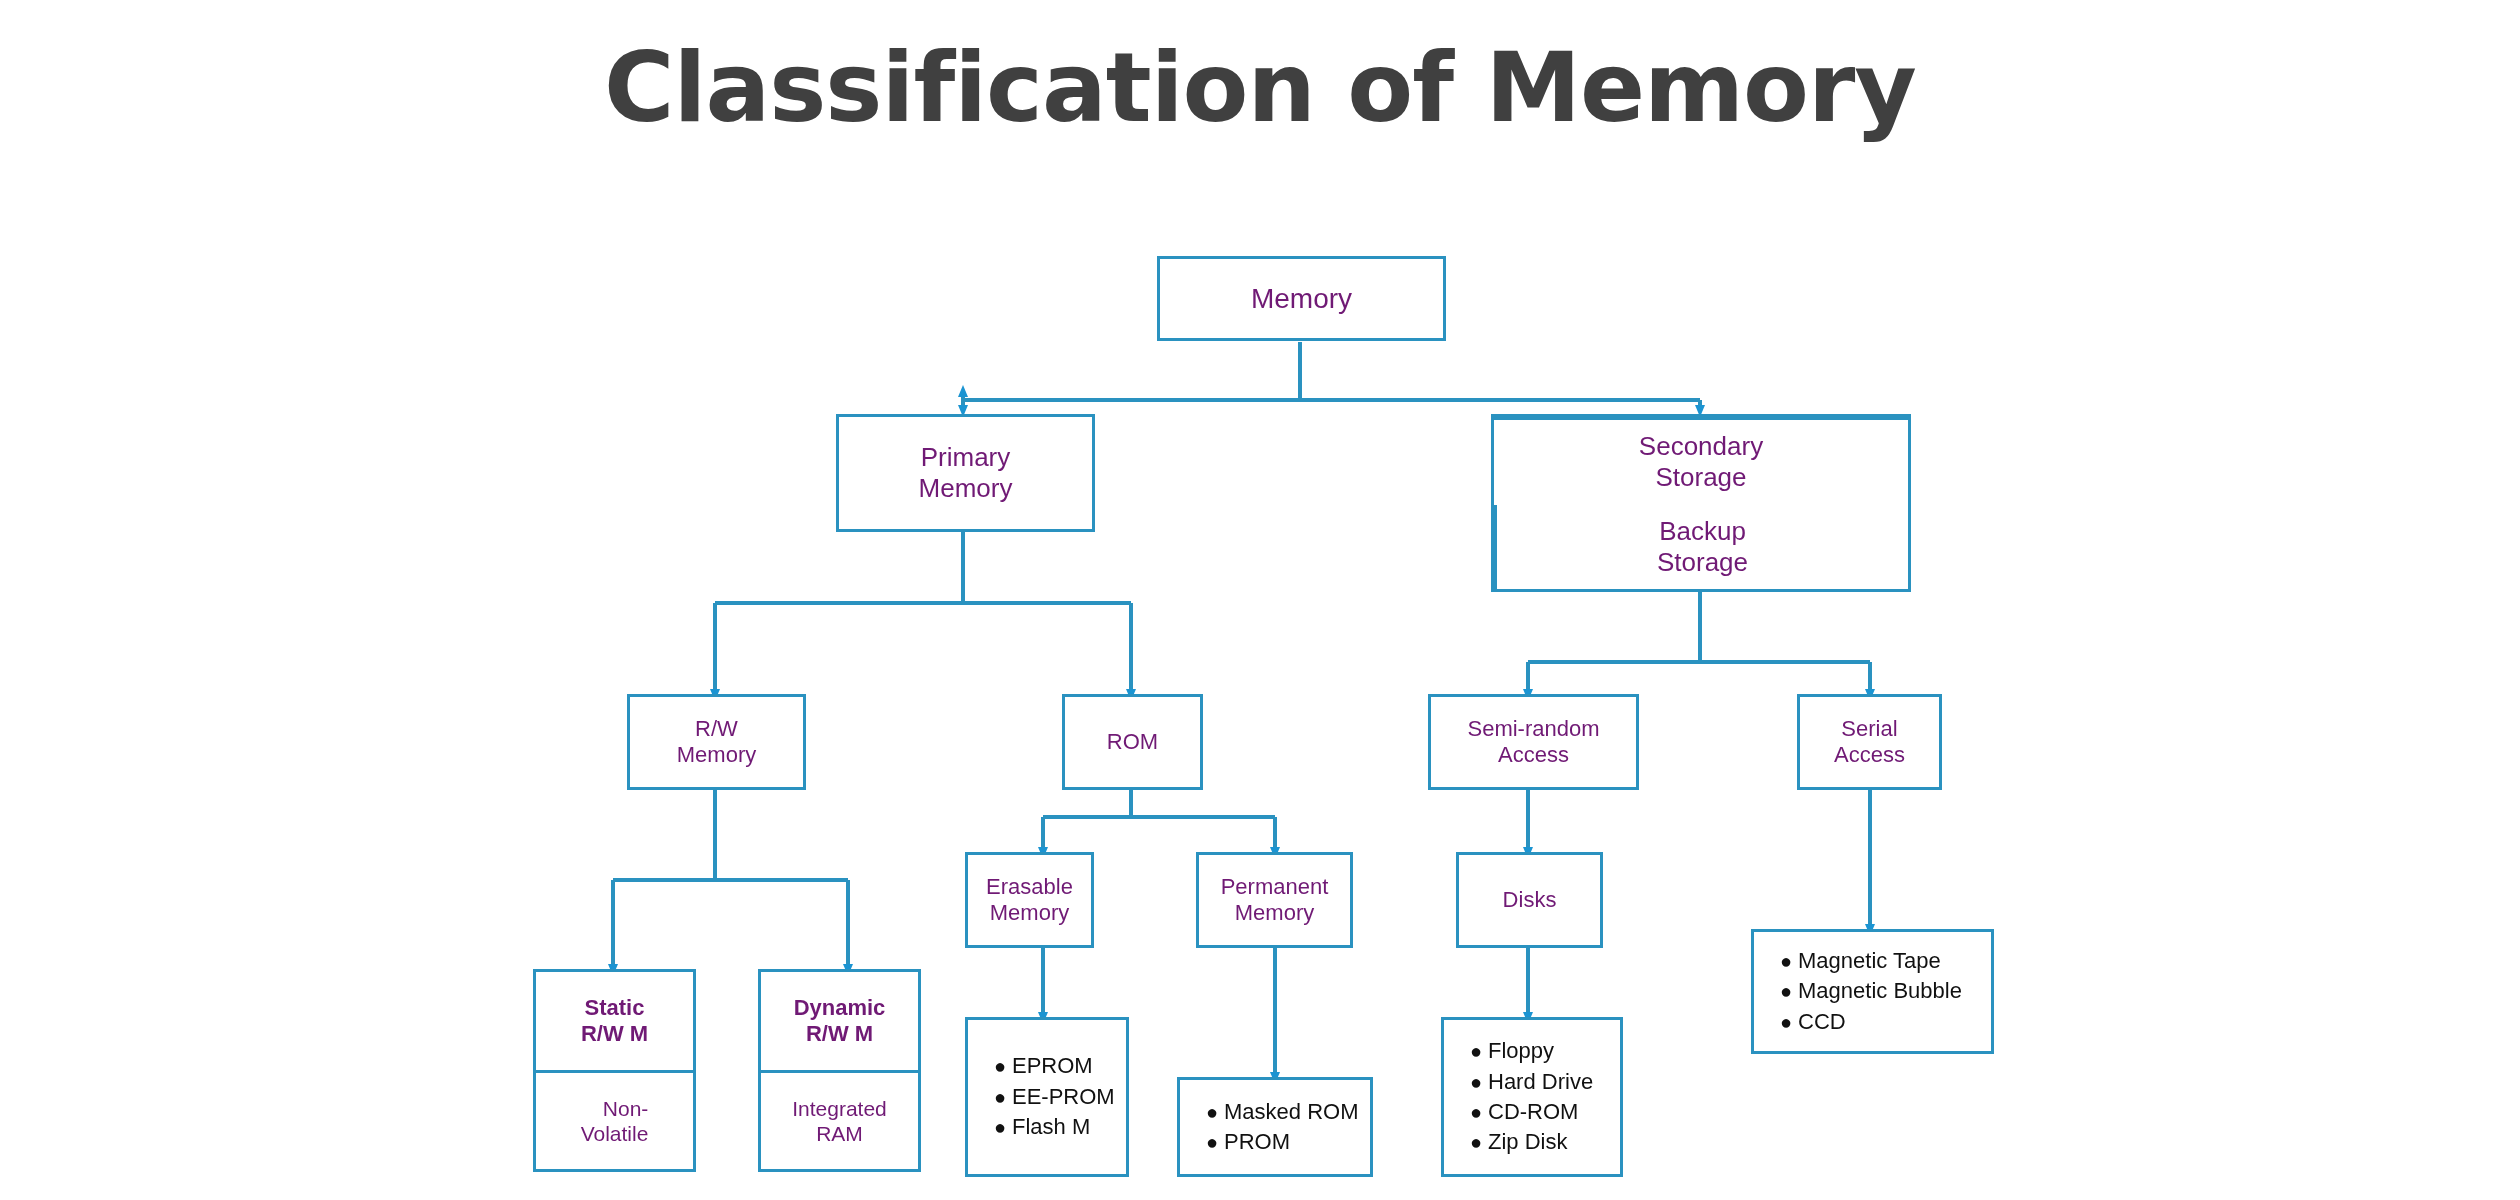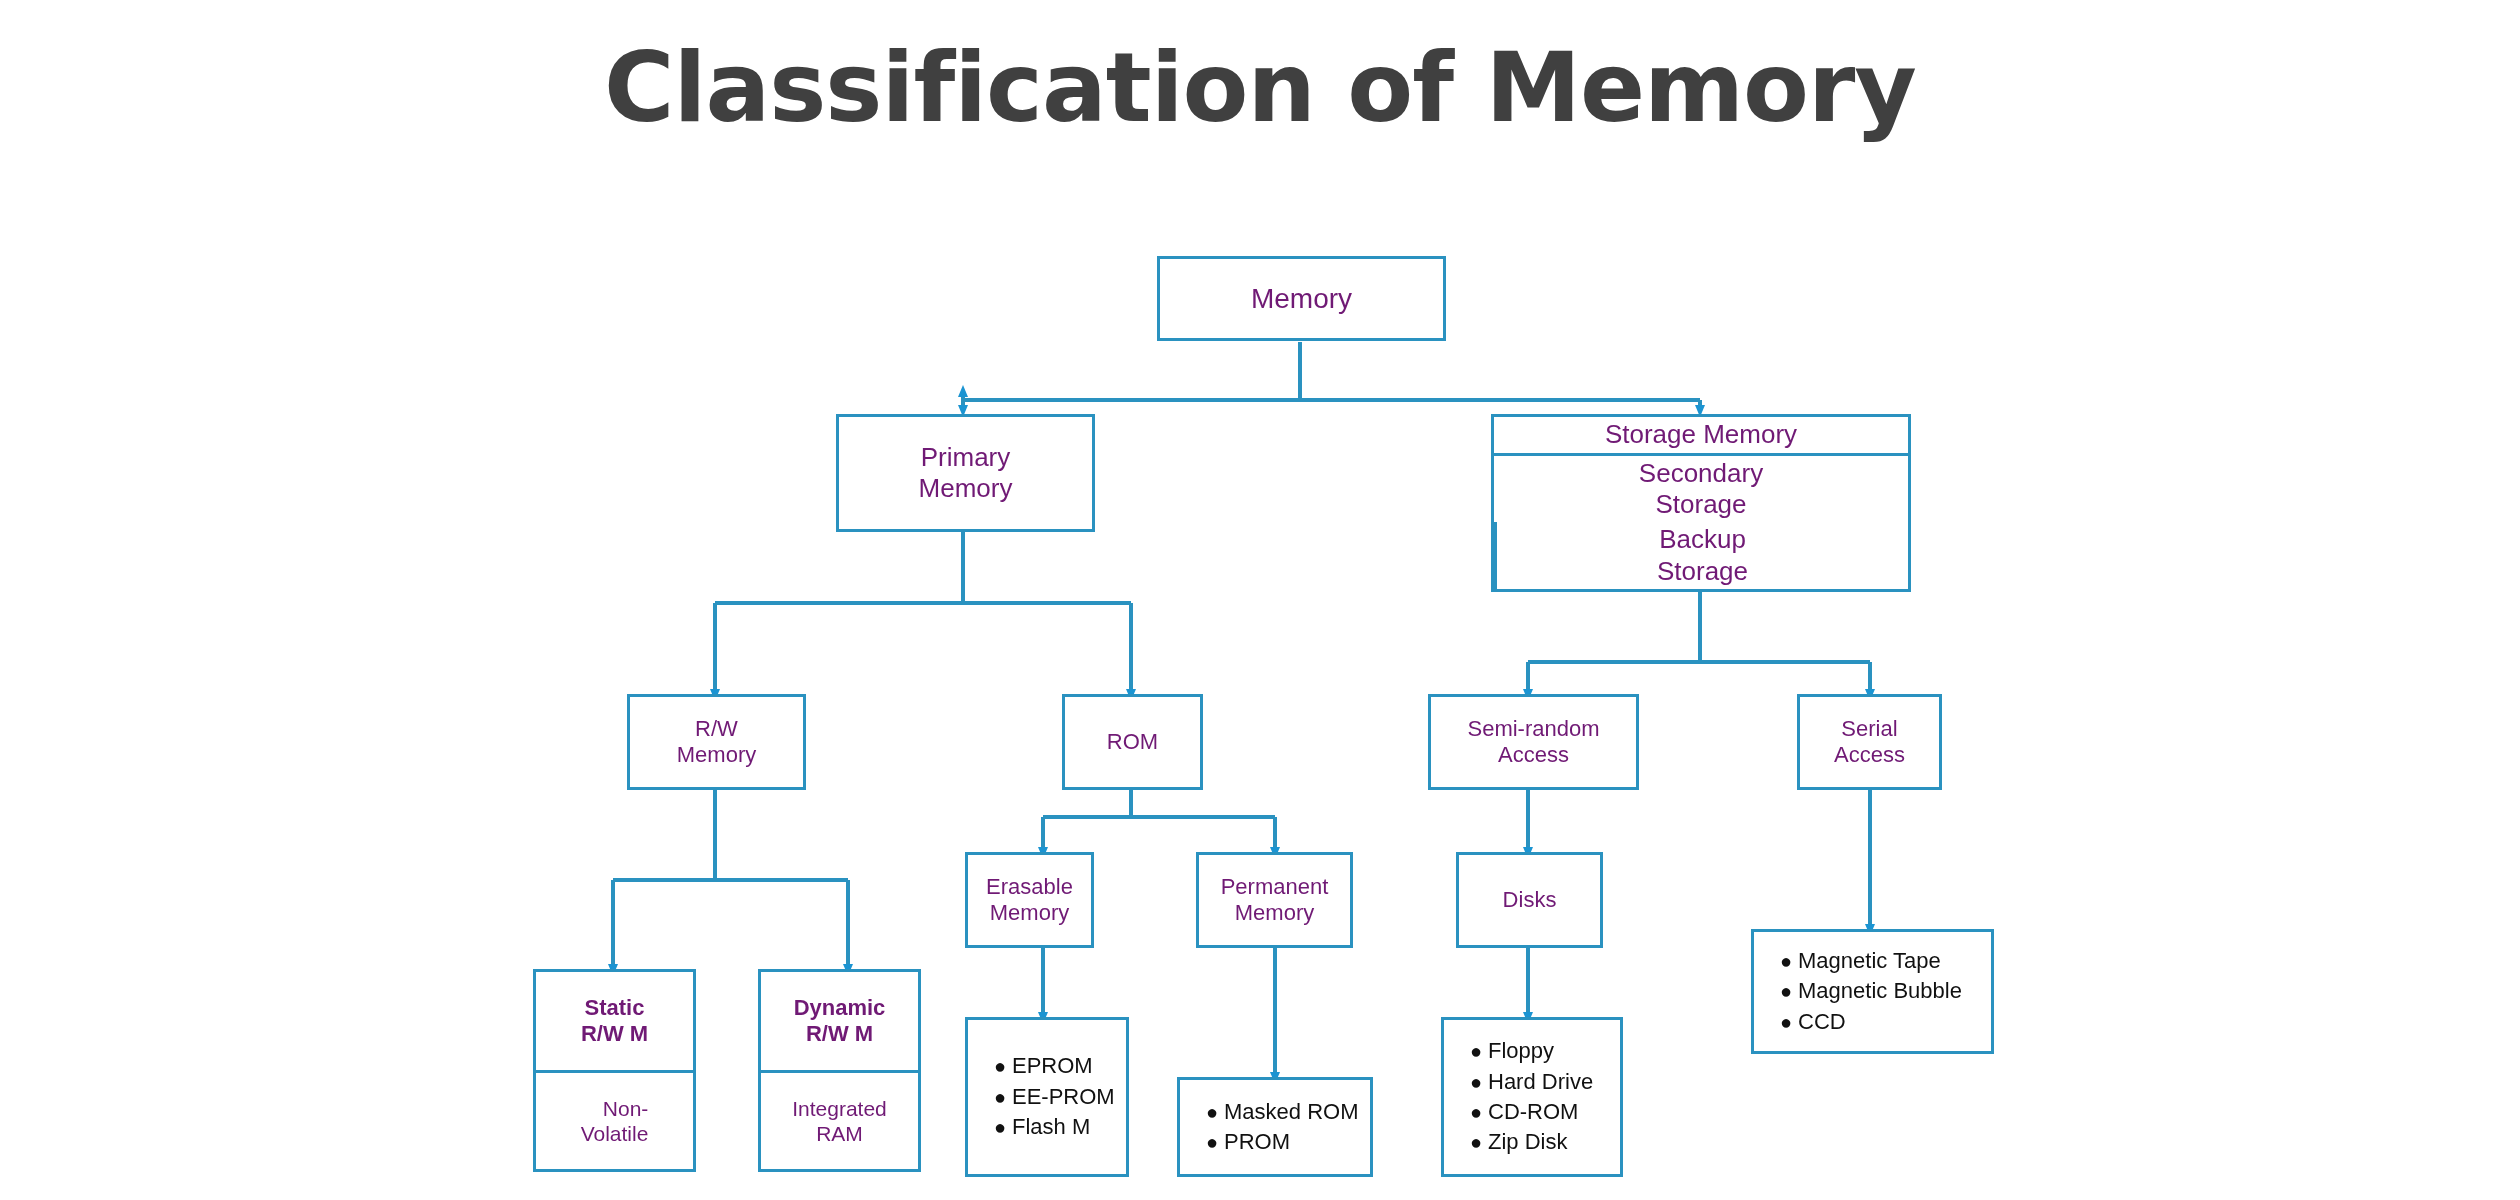--- a/index.html
+++ b/index.html
@@ -190,21 +190,20 @@
   <div class="node" style="left: 836px; top: 414px; width: 259px; height: 118px; border-color: rgb(42, 146, 192);">
     <div class="cell">
       <span>
         <span class="t-26">Primary</span><br>
         <span class="t-26">Memory</span>
       </span>
     </div>
   </div>
 
   <div class="node" style="left: 1491px; top: 414px; width: 420px; height: 178px; border-color: rgb(42, 146, 192);">
-    <div class="cell t-26">Storage Memory</div>
     <div class="vsplit" style="border-top-color: rgb(42, 146, 192);">
       <div class="cell">
         <span>
           <span class="t-26">Secondary</span><br>
           <span class="t-26">Storage</span>
         </span>
       </div>
       <div class="cell" style="border-left-color: rgb(42, 146, 192);">
         <span>
           <span class="t-26">Backup</span><br>

